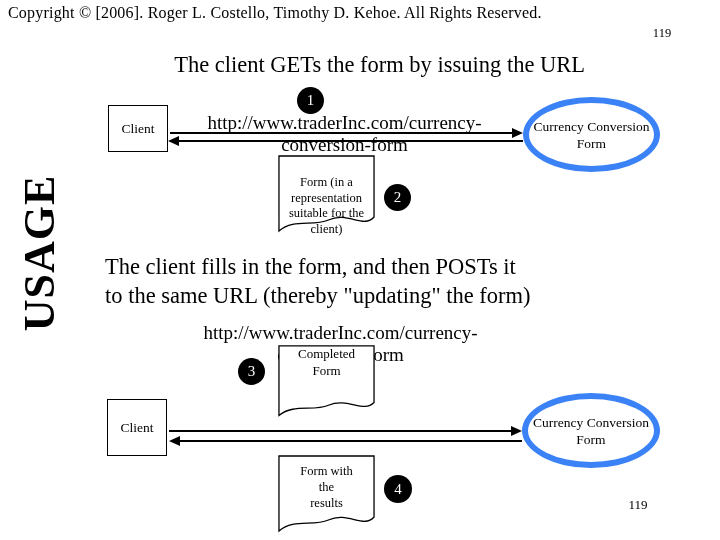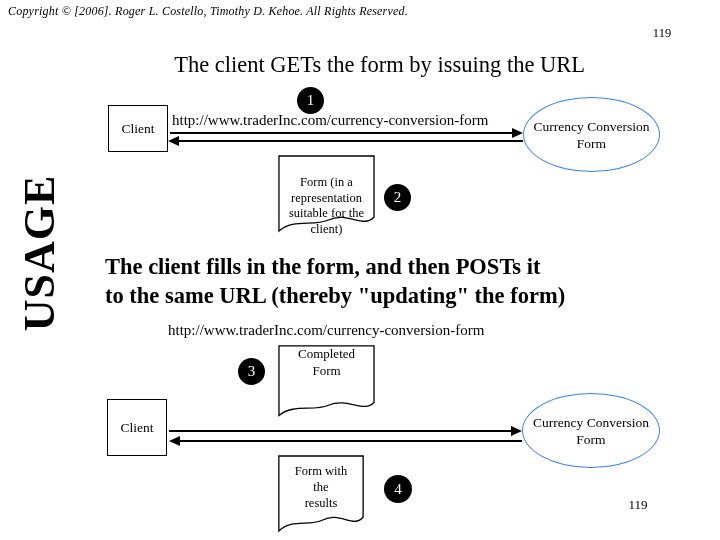--- a/index.html
+++ b/index.html
@@ -9,38 +9,36 @@
     background: #ffffff;
     color: #000000;
     position: relative;
     overflow: hidden;
   }
   .abs { position: absolute; }
   .pre { white-space: pre-line; }
 
   .copyright {
     left: 8px; top: 4px;
-    font-size: 12px;
+    font-size: 16px;
     letter-spacing: 0.2px;
-    font-style: italic;
   }
   .page-num-top { left: 640px; top: 26px; width: 44px; font-size: 12.5px; text-align: center; }
   .page-num-bottom { left: 616px; top: 497px; width: 44px; font-size: 13px; text-align: center; }
 
   .slide-title {
     left: 105px; top: 52px; width: 480px;
     font-size: 22.5px;
     text-align: right;
   }
 
   .body-text {
     left: 105px; top: 252px; width: 510px;
     font-size: 22.5px;
     line-height: 29px;
-    font-weight: bold;
   }
 
   .usage-label {
     left: 17px; top: 336px;
     width: 166px; height: 46px;
     transform: rotate(-90deg);
     transform-origin: 0 0;
     font-size: 44px;
     font-weight: bold;
     line-height: 46px;
@@ -51,27 +49,28 @@
   .client-box {
     border: 1px solid #000;
     background: #fff;
     display: flex; align-items: center; justify-content: center;
     font-size: 13.5px;
   }
   .client-box-1 { left: 108px; top: 105px; width: 60px; height: 47px; }
   .client-box-2 { left: 107px; top: 399px; width: 60px; height: 57px; }
 
   .url-text {
-    font-size: 15px;
+    font-size: 19px;
+    text-align: center;
   }
   .url-1 { left: 172px; top: 112px; width: 345px; }
   .url-2 { left: 168px; top: 322px; width: 345px; }
 
   .server-ellipse {
-    border: 1px solid #3b82f6;
+    border: 6px solid #3b82f6;
     border-radius: 50%;
     background: #fff;
     display: flex; align-items: center; justify-content: center;
     text-align: center;
     font-size: 13.5px;
     line-height: 17px;
   }
   .server-ellipse-1 { left: 523px; top: 97px; width: 137px; height: 75px; }
   .server-ellipse-2 { left: 522px; top: 393px; width: 138px; height: 75px; }
 
@@ -92,21 +91,21 @@
   .doc-text {
     position: absolute; left: 0; top: 0; width: 100%;
     text-align: center;
     font-size: 12.5px;
     line-height: 15.5px;
     padding-top: 20px;
   }
   .doc-1 { left: 278px; top: 155px; width: 97px; height: 82px; }
   .doc-2 { left: 278px; top: 345px; width: 97px; height: 76px; }
   .doc-2 .doc-text { padding-top: 0; font-size: 13px; line-height: 17px; }
-  .doc-3 { left: 278px; top: 455px; width: 86px; height: 82px; }
+  .doc-3 { left: 278px; top: 455px; width: 97px; height: 82px; }
   .doc-3 .doc-text { padding-top: 8px; line-height: 16px; }
 
   .arrow-layer { left: 0; top: 0; width: 720px; height: 540px; pointer-events: none; }
 </style>
 </head>
 <body>
 
 <div class="abs copyright">Copyright © [2006]. Roger L. Costello, Timothy D. Kehoe.  All Rights Reserved.</div>
 <div class="abs page-num-top">119</div>
 

